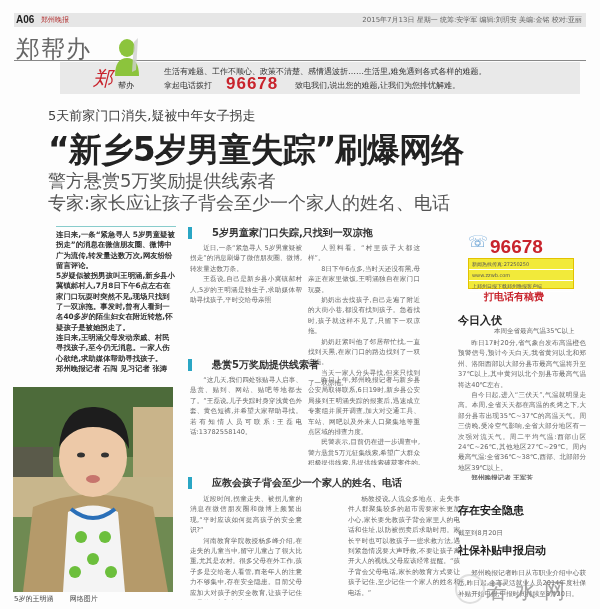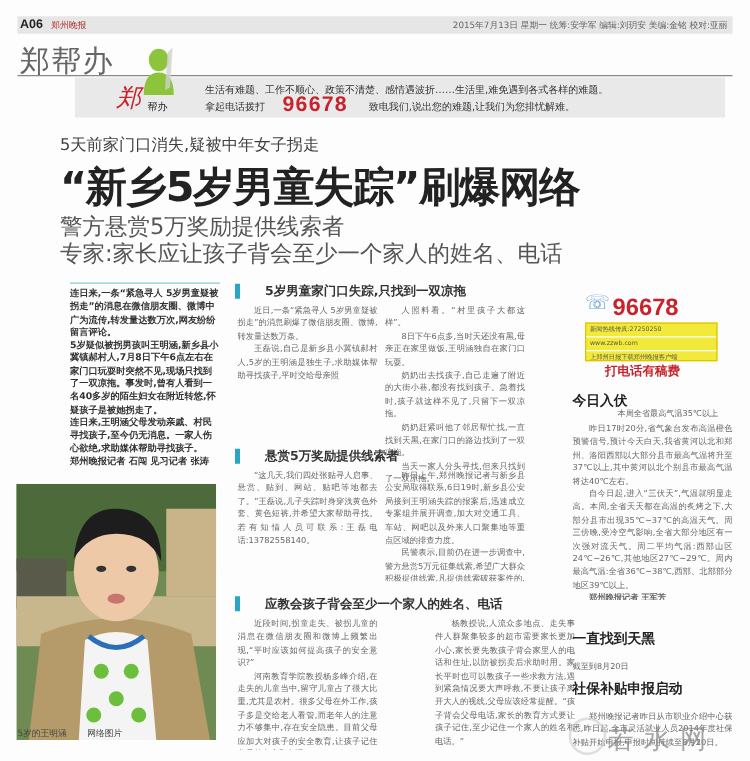--- a/index.html
+++ b/index.html
@@ -21,21 +21,21 @@
 .banner-hotline{left:226px;top:74px;font-size:17px;font-weight:bold;color:#c8232c;font-family:"Liberation Sans",sans-serif;letter-spacing:1px;}
 .banner-l2b{left:295px;top:80px;font-size:8px;color:#333;white-space:nowrap;}
 .kicker{left:48px;top:107px;font-size:13px;color:#404040;white-space:nowrap;}
 .headline{left:48px;top:128px;font-size:33px;font-weight:bold;color:#222;white-space:nowrap;letter-spacing:-1px;}
 .sub1{left:48px;top:169px;font-size:18px;color:#555;white-space:nowrap;}
 .sub2{left:48px;top:191px;font-size:18px;color:#555;white-space:nowrap;}
 .lead-rule{left:56px;top:226px;width:120px;height:1px;background:#8cc;}
 .lead{left:56px;top:230px;width:120px;font-size:7.4px;line-height:10.3px;color:#333;font-weight:bold;}
 .lead p{margin:0;}
 .photo{left:13px;top:387px;width:160px;height:205px;overflow:hidden;}
-.caption{left:14px;top:582px;font-size:7px;color:#444;white-space:nowrap;}
+.caption{left:14px;top:594px;font-size:7px;color:#444;white-space:nowrap;}
 .caption span{margin-right:14px;}
 .subhead{display:flex;align-items:center;gap:20px;font-size:10px;font-weight:bold;color:#333;white-space:nowrap;}
 .subhead .bar{width:4px;height:12px;background:#2aa6c4;display:inline-block;}
 .col{font-size:6.6px;line-height:10.4px;color:#666;text-align:justify;}
 .col p{text-indent:2em;margin:0;}
 .ad-hot{left:480px;top:236px;font-size:19px;font-weight:bold;color:#c8232c;font-family:"Liberation Sans",sans-serif;}
 .ad-phone{left:468px;top:232px;font-size:16px;color:#6aa3d5;}
 .ad-strip{left:468px;top:258px;width:106px;height:31px;background:#f2ea3a;border:1px solid #e3c200;}
 .ad-strip div{font-size:5px;line-height:10px;color:#555;padding-left:3px;border-bottom:1px solid #fff;}
 .ad-sub{left:484px;top:290px;font-size:10px;color:#c8232c;font-weight:bold;}
@@ -160,21 +160,21 @@
 <div class="abs ad-sub">打电话有稿费</div>
 
 <div class="abs side-title" style="left:458px;top:313px;">今日入伏</div>
 <div class="abs side-sub" style="left:458px;top:327px;margin-left:36px;">本周全省最高气温35℃以上</div>
 <div class="abs col" style="left:458px;top:338px;width:128px;height:142px;overflow:hidden;">
   <p>昨日17时20分,省气象台发布高温橙色预警信号,预计今天白天,我省黄河以北和郑州、洛阳西部以大部分县市最高气温将升至37℃以上,其中黄河以北个别县市最高气温将达40℃左右。</p>
   <p>自今日起,进入“三伏天”,气温就明显走高。本周,全省天天都在高温的炙烤之下,大部分县市出现35℃~37℃的高温天气。周三傍晚,受冷空气影响,全省大部分地区有一次强对流天气。周二平均气温:西部山区24℃~26℃,其他地区27℃~29℃。周内最高气温:全省36℃~38℃,西部、北部部分地区39℃以上。</p>
   <p style="font-weight:bold;">郑州晚报记者 王军芳</p>
 </div>
 
-<div class="abs side-title" style="left:458px;top:503px;">一直找到天黑</div>
+<div class="abs side-title" style="left:458px;top:503px;">存在安全隐患</div>
 <div class="abs side-title" style="left:458px;top:515px;margin-top:28px;">社保补贴申报启动</div>
 <div class="abs side-sub" style="left:458px;top:529px;">截至到8月20日</div>
 <div class="abs col" style="left:458px;top:540px;width:128px;height:66px;overflow:hidden;margin-top:28px;">
   <p>郑州晚报记者昨日从市职业介绍中心获悉,昨日起,全市灵活就业人员2014年度社保补贴开始申报,申报时间持续至8月20日。</p>
 </div>
 
 <div class="abs wm-circle"></div>
 <div class="abs watermark">若水网</div>
 
 </body></html>

